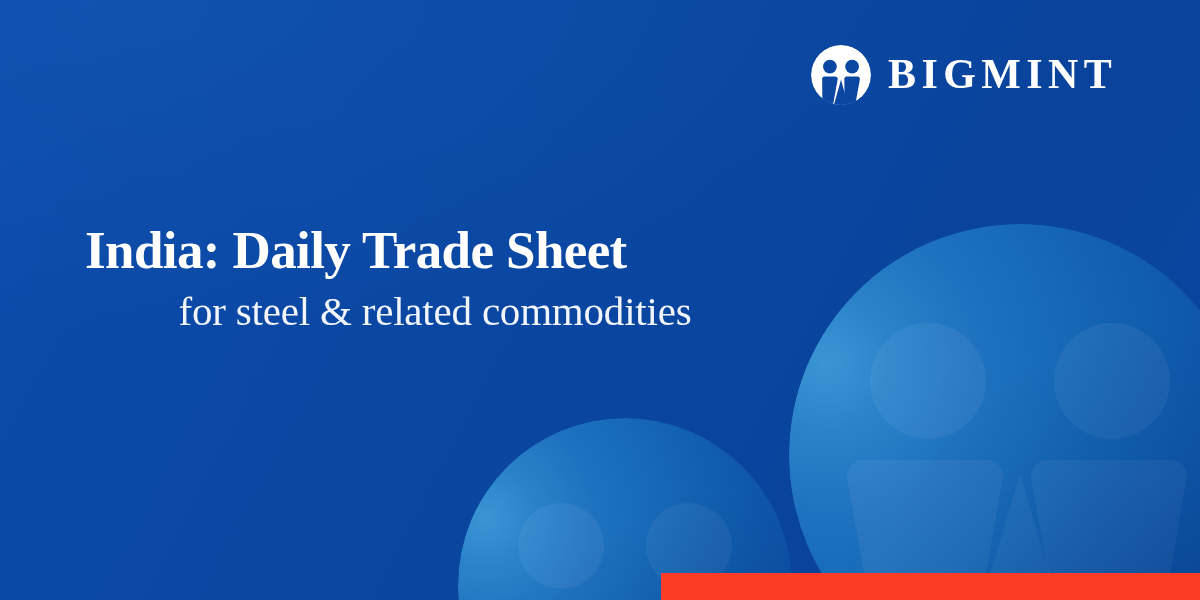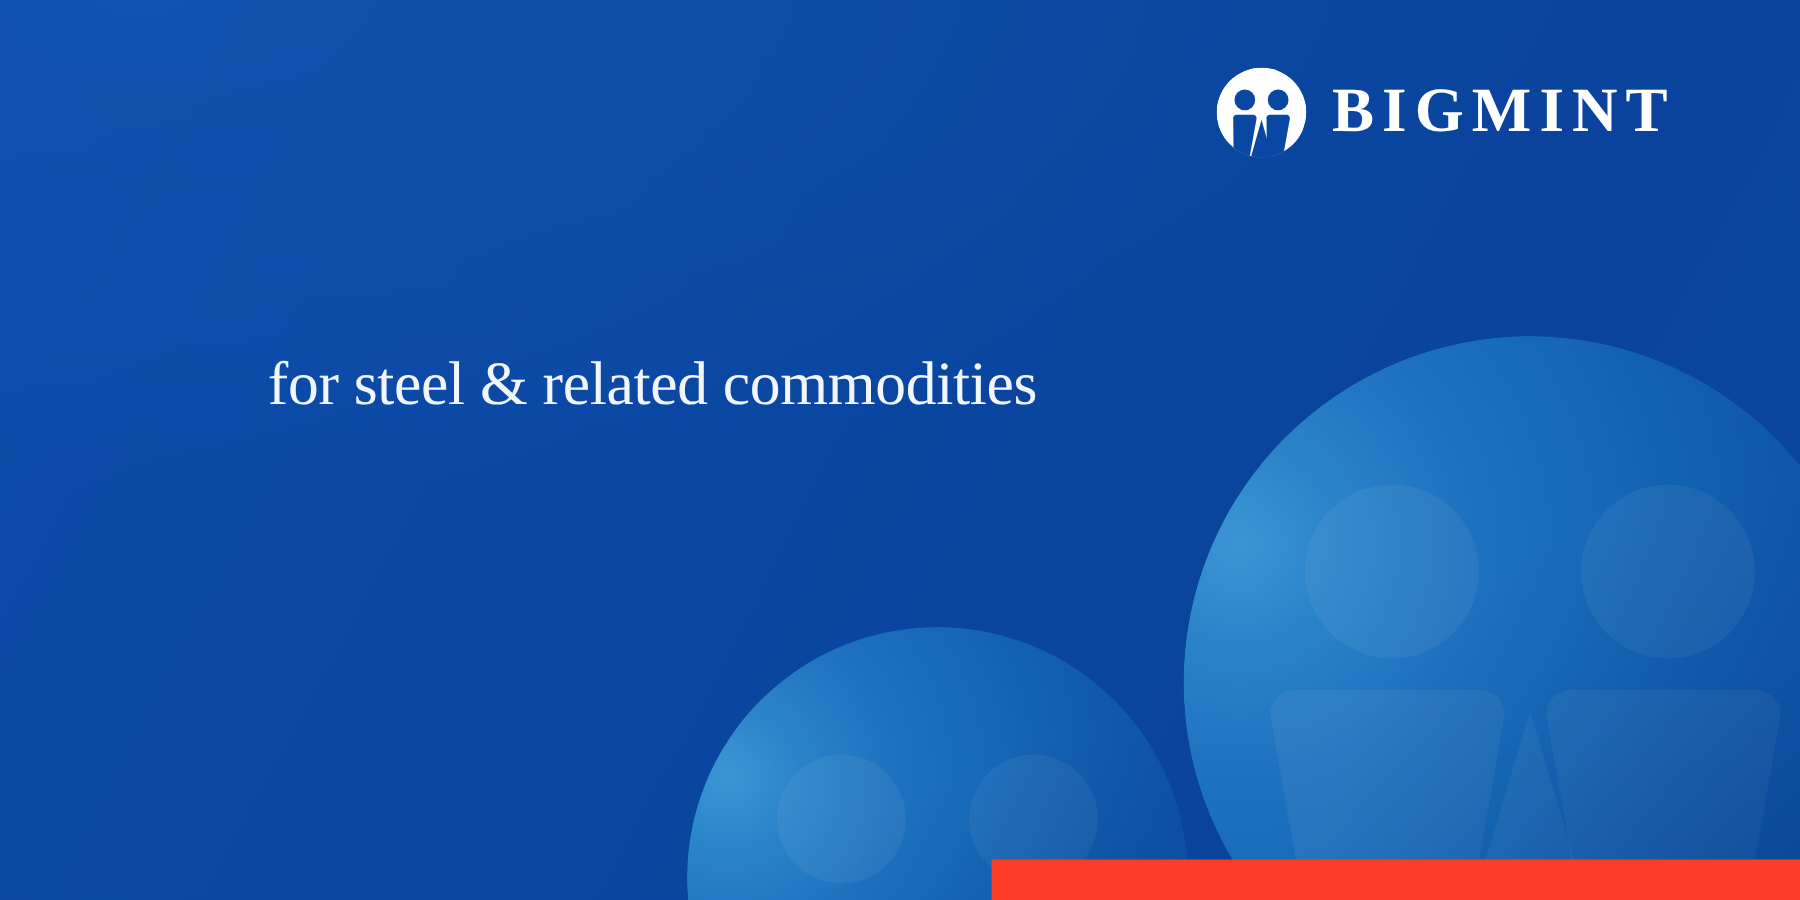--- a/index.html
+++ b/index.html
@@ -197,18 +197,19 @@
         <circle cx="68.5" cy="36" r="11.5" fill="#0a47a2"></circle>
         <path d="M22.5 52.5 h18 a4 4 0 0 1 3.9 4.9 L36 104 H19 L18.6 57.4 A4 4 0 0 1 22.5 52.5 Z" fill="#0a47a2"></path>
         <path d="M59.5 52.5 h18 a4 4 0 0 1 3.9 4.9 L73 104 H56 L55.6 57.4 A4 4 0 0 1 59.5 52.5 Z" fill="#0a47a2"></path>
         <path d="M50 58 l13 46 h-26 Z" fill="#0a47a2"></path>
       </g>
     </svg>
     <div id="logo-wordmark">BIGMINT</div>
   </div>
 
   <div id="headline-block">
+    <h1 id="page-title">India: Daily Trade Sheet</h1>
     <p id="page-subtitle">for steel &amp; related commodities</p>
   </div>
 
   <div id="accent-bar"></div>
 
 </div>
 
 </body></html>

